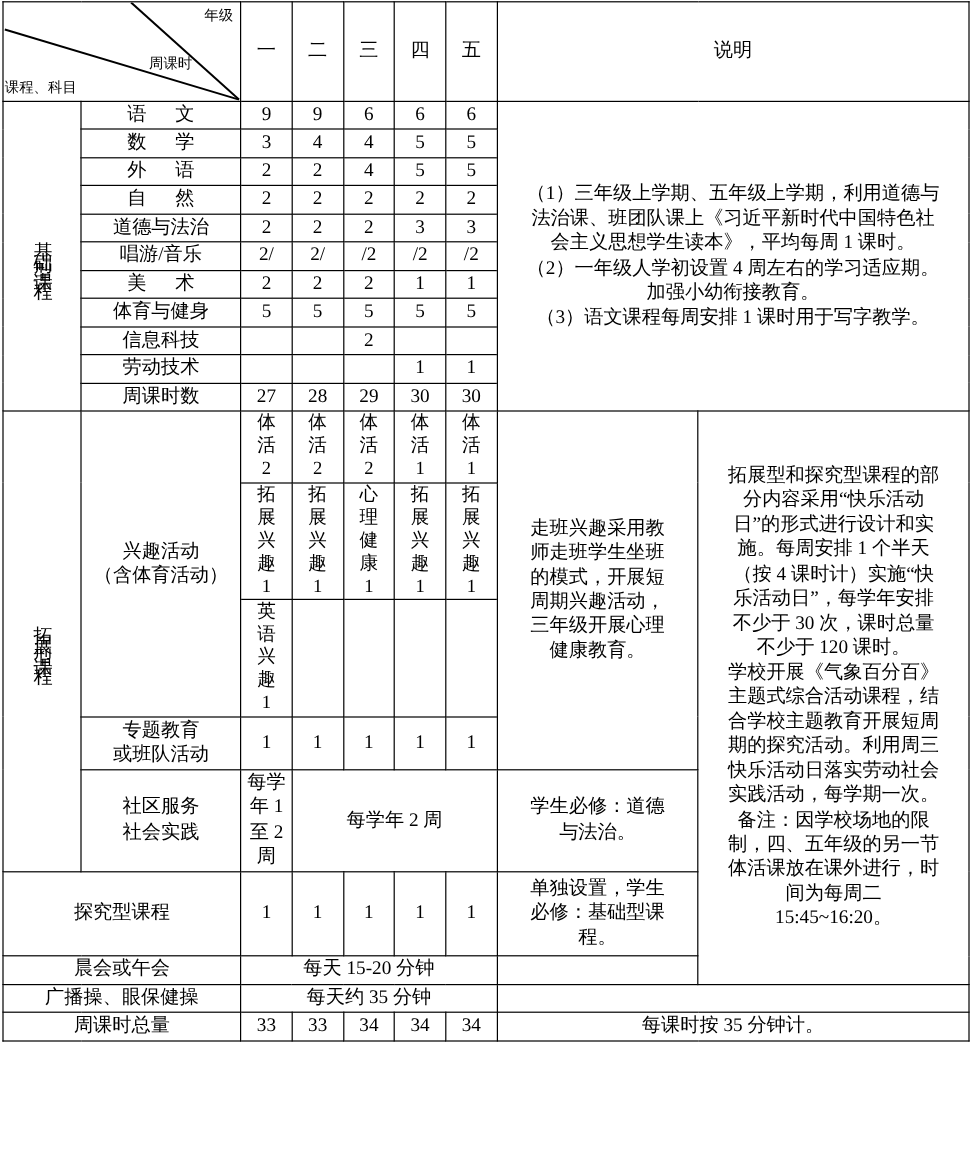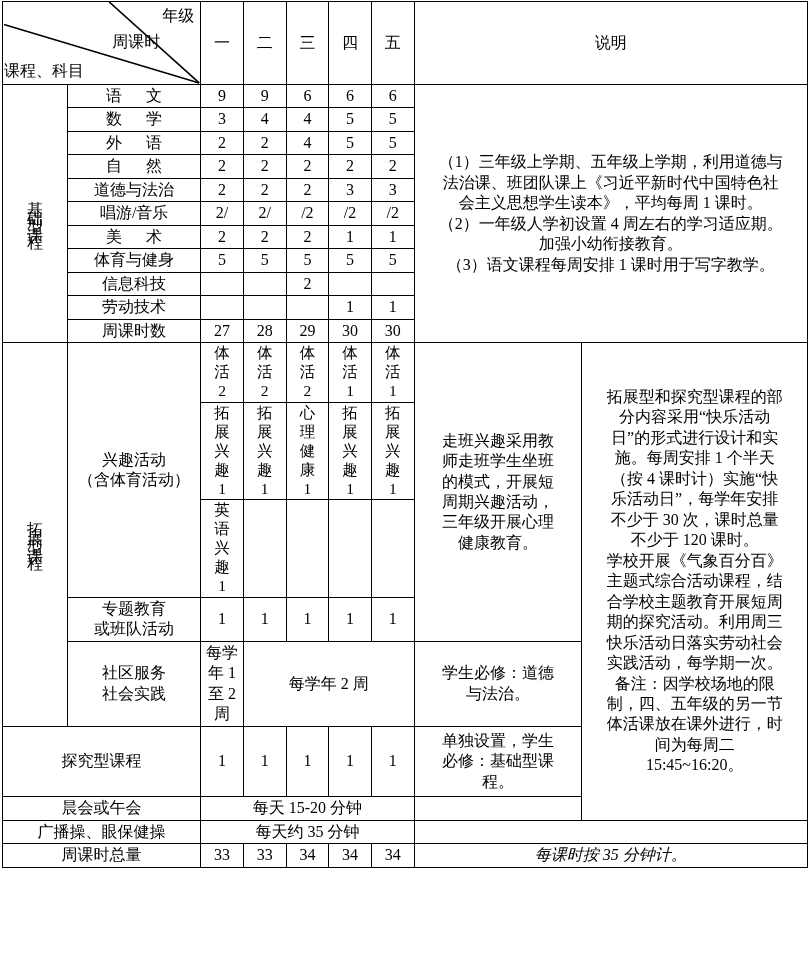--- a/index.html
+++ b/index.html
@@ -45,25 +45,25 @@
   }
   .corner-cell svg {
     position: absolute;
     left: 0; top: 0;
     width: 100%;
     height: 100%;
     display: block;
   }
   .corner-lbl {
     position: absolute;
-    font-size: 16px;
+    font-size: 12px;
     white-space: nowrap;
   }
   .lbl-grade  { right: 6px;  top: 4px; }
-  .lbl-period { right: 40px; top: 30px; }
+  .lbl-period { right: 40px; top: 44px; }
   .lbl-course { left: 1px;   bottom: 3px; }
 
   .grade-head { font-size: 17px; height: 80px; }
 
   .vert-label {
     writing-mode: vertical-rl;
     text-orientation: upright;
     letter-spacing: 9px;
     font-size: 16px;
     margin: 0 auto;
@@ -90,21 +90,21 @@
     display: block;
     font-size: 15.5px;
     line-height: 1.22;
   }
   .stack span { display: block; }
 
   .num { font-size: 16px; }
 
   .twoline { line-height: 1.35; font-size: 15.5px; }
 
-  .bottom-note { text-align: center; font-size: 15.5px; font-style: italic; }
+  .bottom-note { text-align: center; font-size: 15.5px; }
 
   .empty { }
 </style>
 </head>
 <body>
 
 <div id="sheet">
 <table class="curriculum">
   <colgroup>
     <col class="c-cat">

